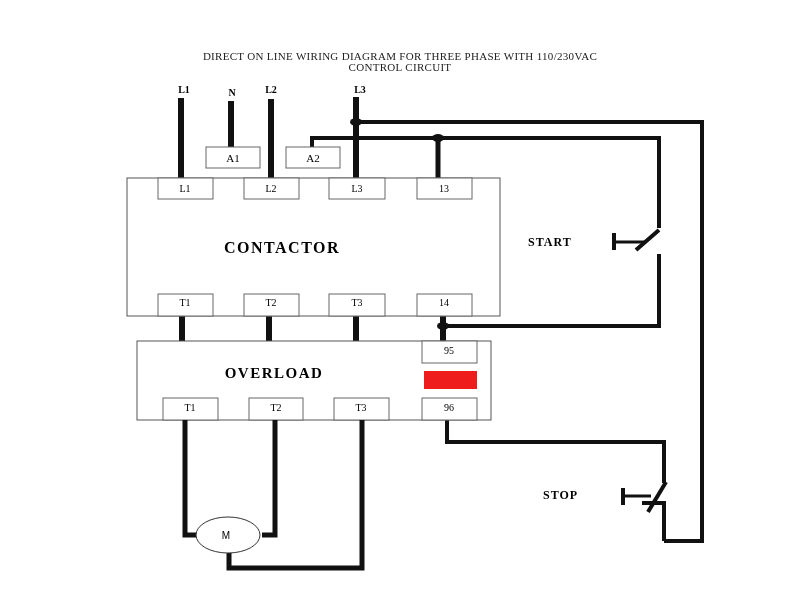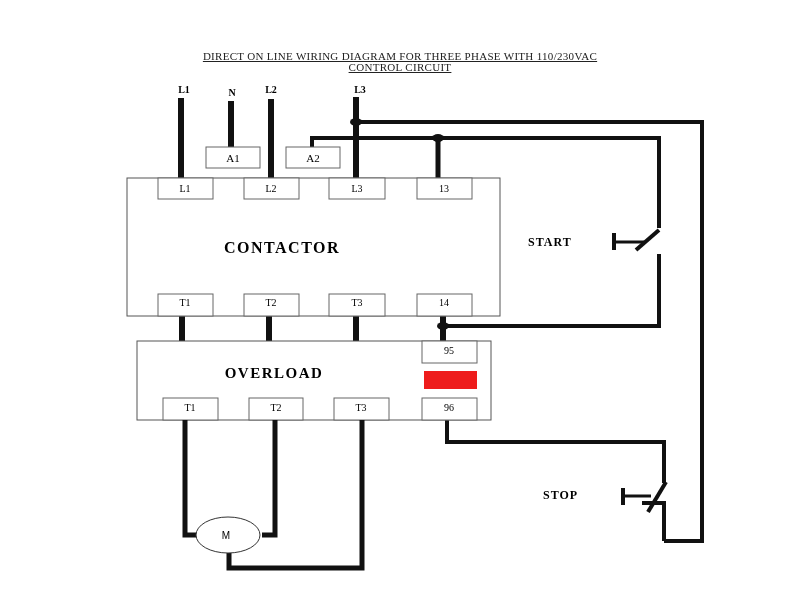--- a/index.html
+++ b/index.html
@@ -1,19 +1,19 @@
 <!DOCTYPE html>
 <html><head>
   <meta charset="utf-8">
   <style>
     html, body { margin: 0; padding: 0; background: #ffffff; }
     body { width: 800px; height: 600px; position: relative; overflow: hidden;
            font-family: "Liberation Serif", "DejaVu Serif", serif; color: #111; }
     .title { position: absolute; left: 0; width: 800px; text-align: center;
-             font-size: 11px; letter-spacing: 0.3px; text-decoration: underline;
+             font-size: 11px; letter-spacing: 0.3px; 
              color: #222; line-height: 12px; }
     .t1 { top: 50px; left: -0px; width: 800px; }
     .t2 { top: 61px; }
     svg { position: absolute; left: 0; top: 0; }
     .lbl { font-family: "Liberation Serif", "DejaVu Serif", serif; }
   </style>
 </head>
 <body>
 
 <div class="title t1">DIRECT ON LINE WIRING DIAGRAM FOR THREE PHASE WITH 110/230VAC</div>

